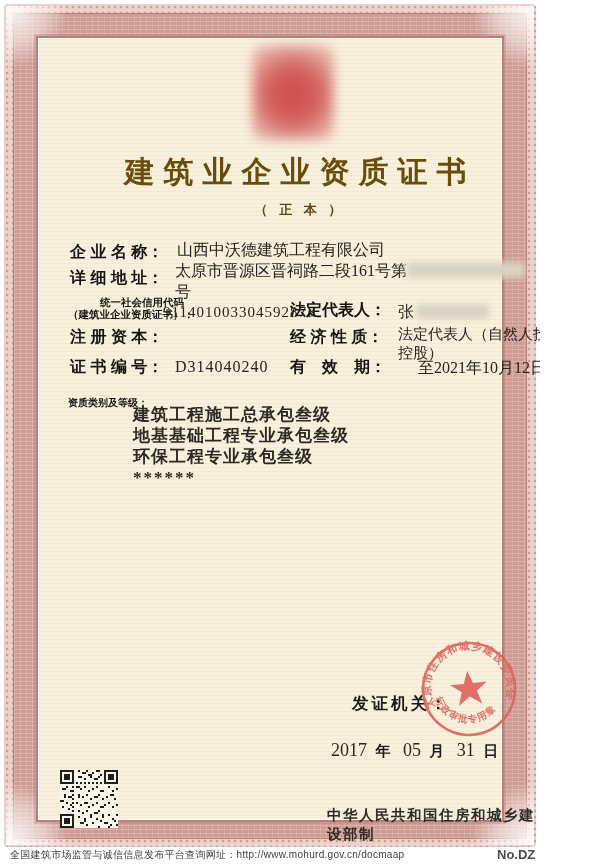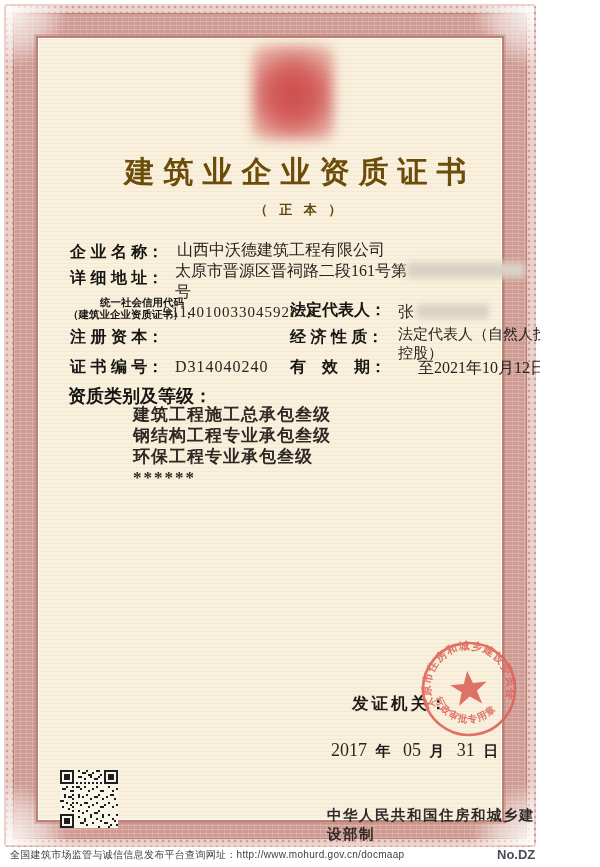--- a/index.html
+++ b/index.html
@@ -101,25 +101,25 @@
 
   <div class="abs lbl" style="left:70px;top:327px;">注 册 资 本：</div>
   <div class="abs lbl" style="left:290px;top:327px;">经 济 性 质：</div>
   <div class="abs val-wrap" style="left:398px;top:325px;width:190px;">法定代表人（自然人投资或控股）</div>
 
   <div class="abs lbl" style="left:70px;top:357px;">证 书 编 号：</div>
   <div class="abs val" style="left:175px;top:358px;letter-spacing:1px;">D314040240</div>
   <div class="abs lbl" style="left:290px;top:357px;">有　效　期：</div>
   <div class="abs val" style="left:398px;top:358px;margin-left:20px;">至2021年10月12日</div>
 
-  <div class="abs lbl" style="left:68px;top:384px;font-size:18px;">资质类别及等级：</div>
+  <div class="abs lbl" style="left:68px;top:396px;font-size:10px;">资质类别及等级：</div>
 
   <div class="abs" style="left:93px;top:404px;margin-left:40px;">
     <div class="qual">建筑工程施工总承包叁级</div>
-    <div class="qual">钢结构工程专业承包叁级</div>
+    <div class="qual">地基基础工程专业承包叁级</div>
     <div class="qual">环保工程专业承包叁级</div>
     <div class="qual" style="letter-spacing:2px;">******</div>
   </div>
 
   <div class="abs issuer" style="left:352px;top:693px;">发证机关：</div>
 
   <div class="abs seal-box">
     <svg width="98" height="98" viewBox="0 0 96 96">
       <defs>
         <path id="sealTopArc" d="M 13,62 A 38,38 0 1 1 83,62" fill="none"></path>

